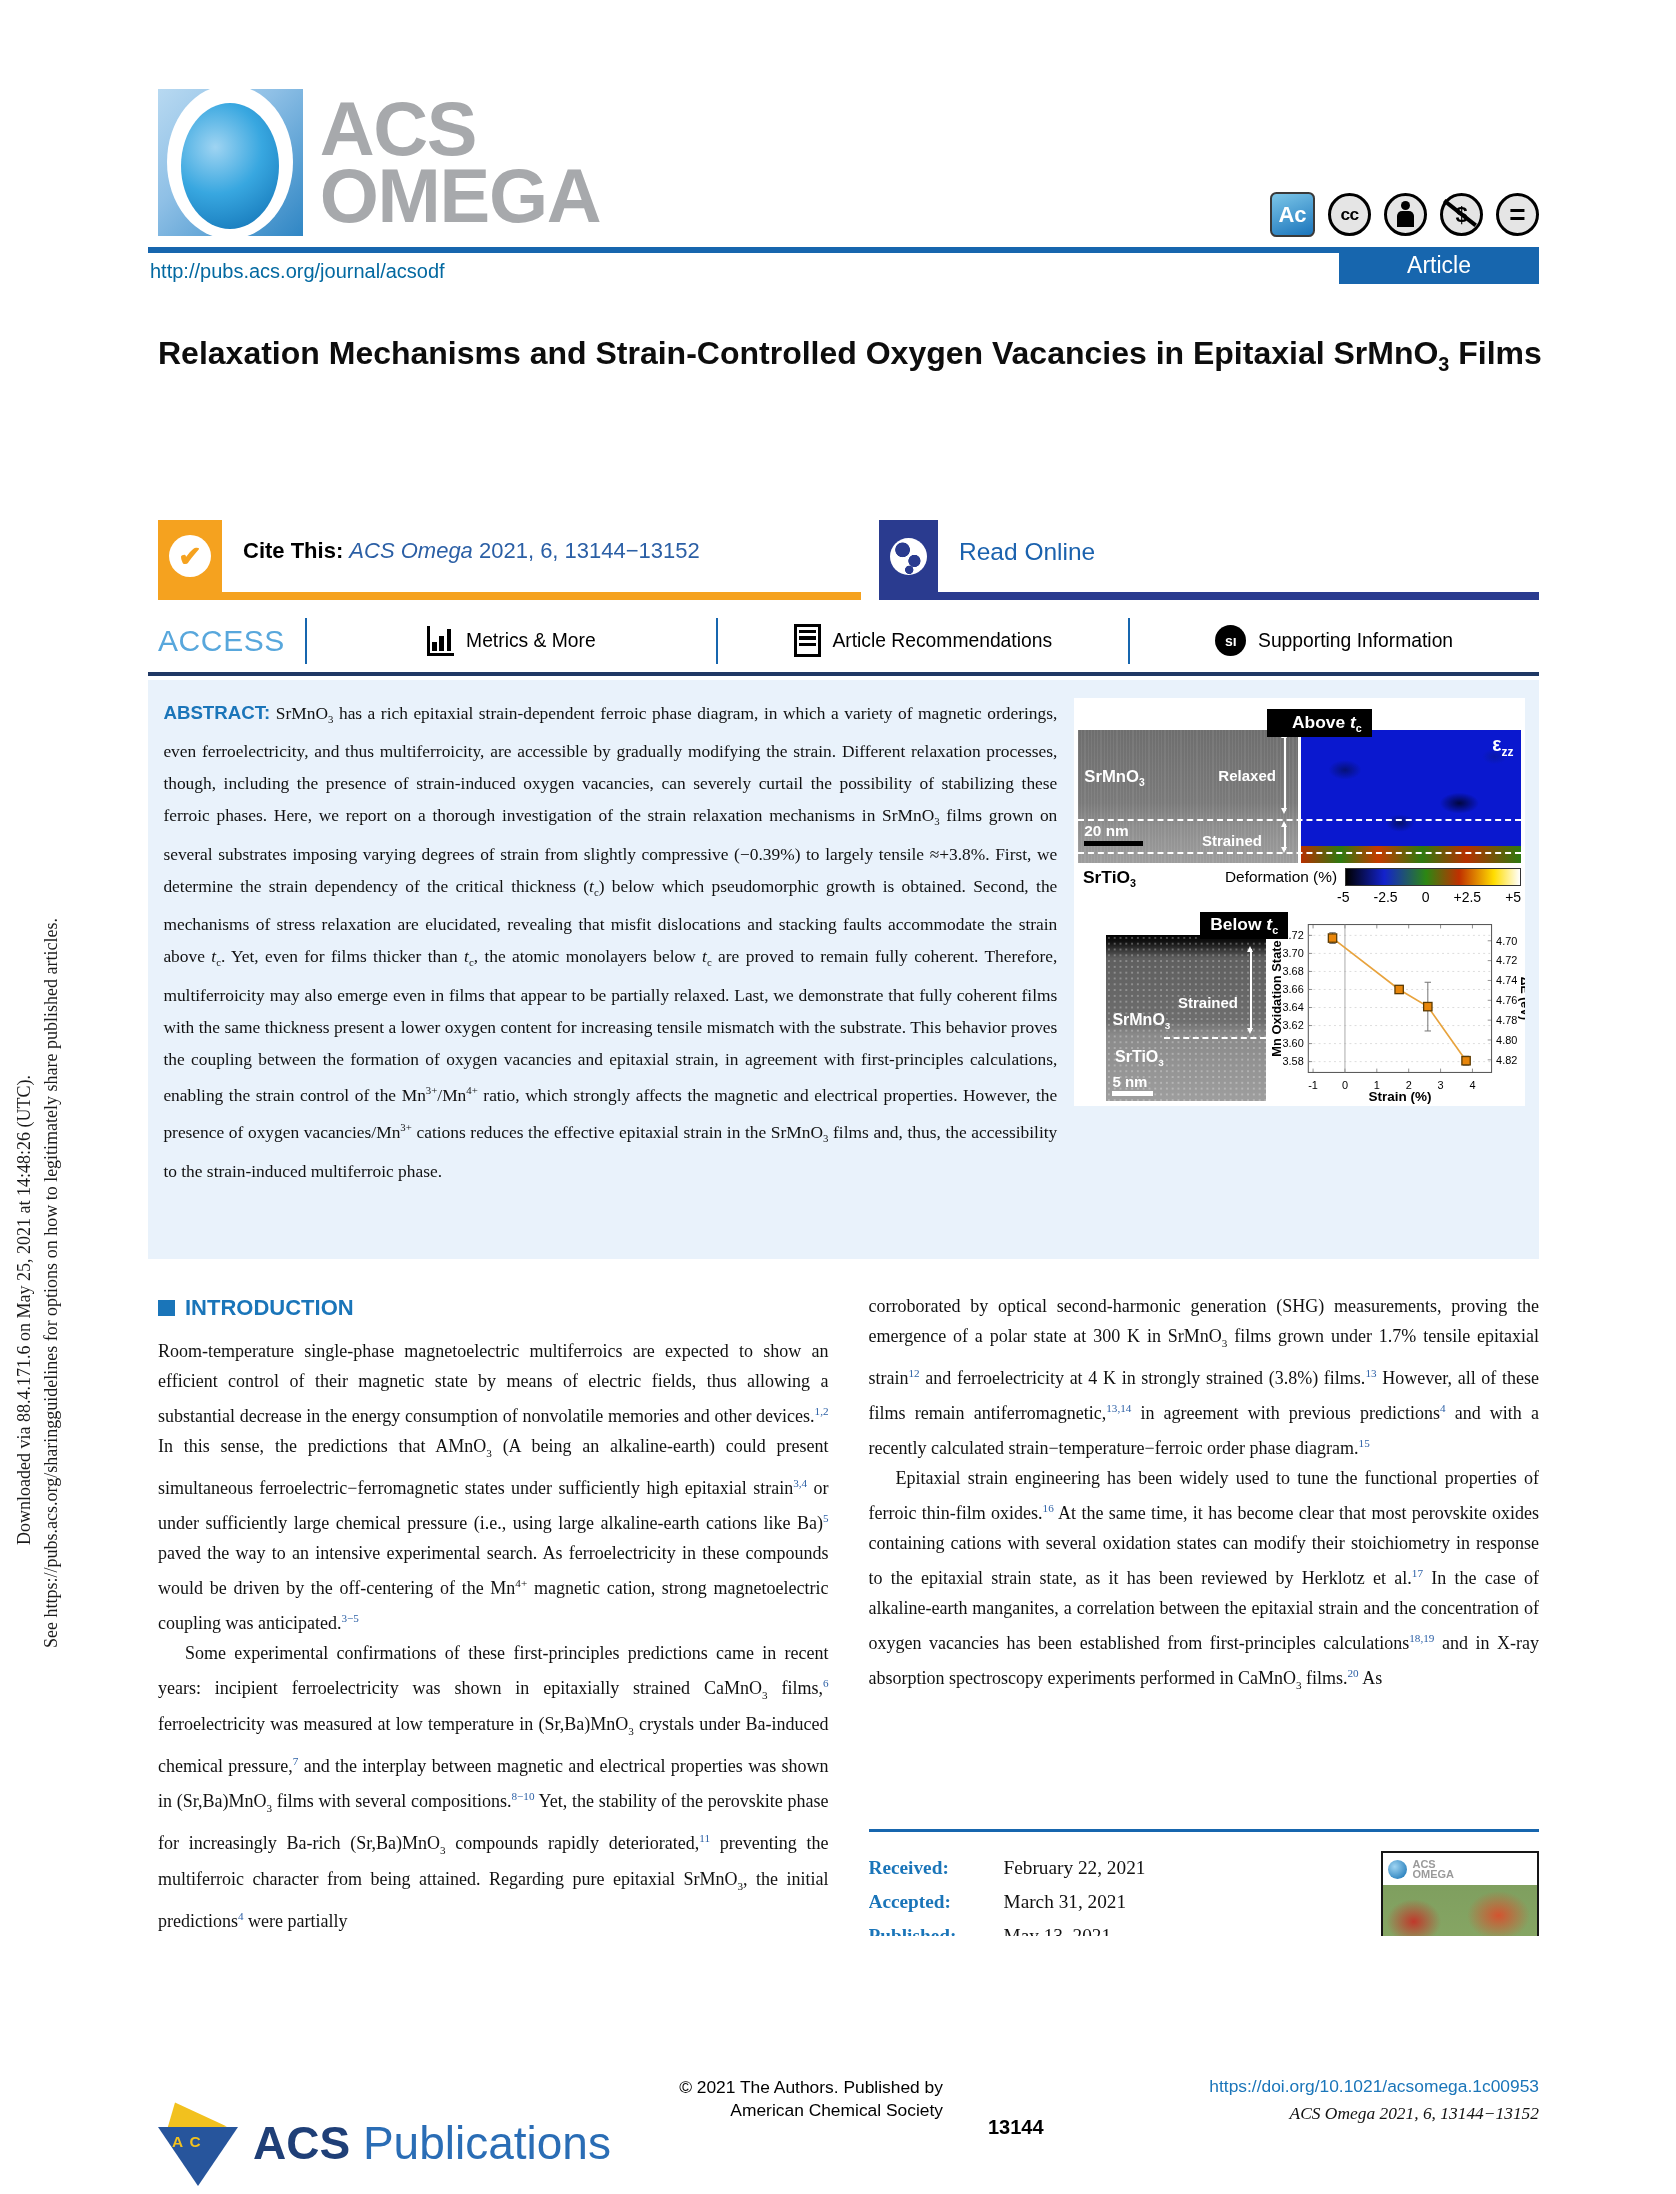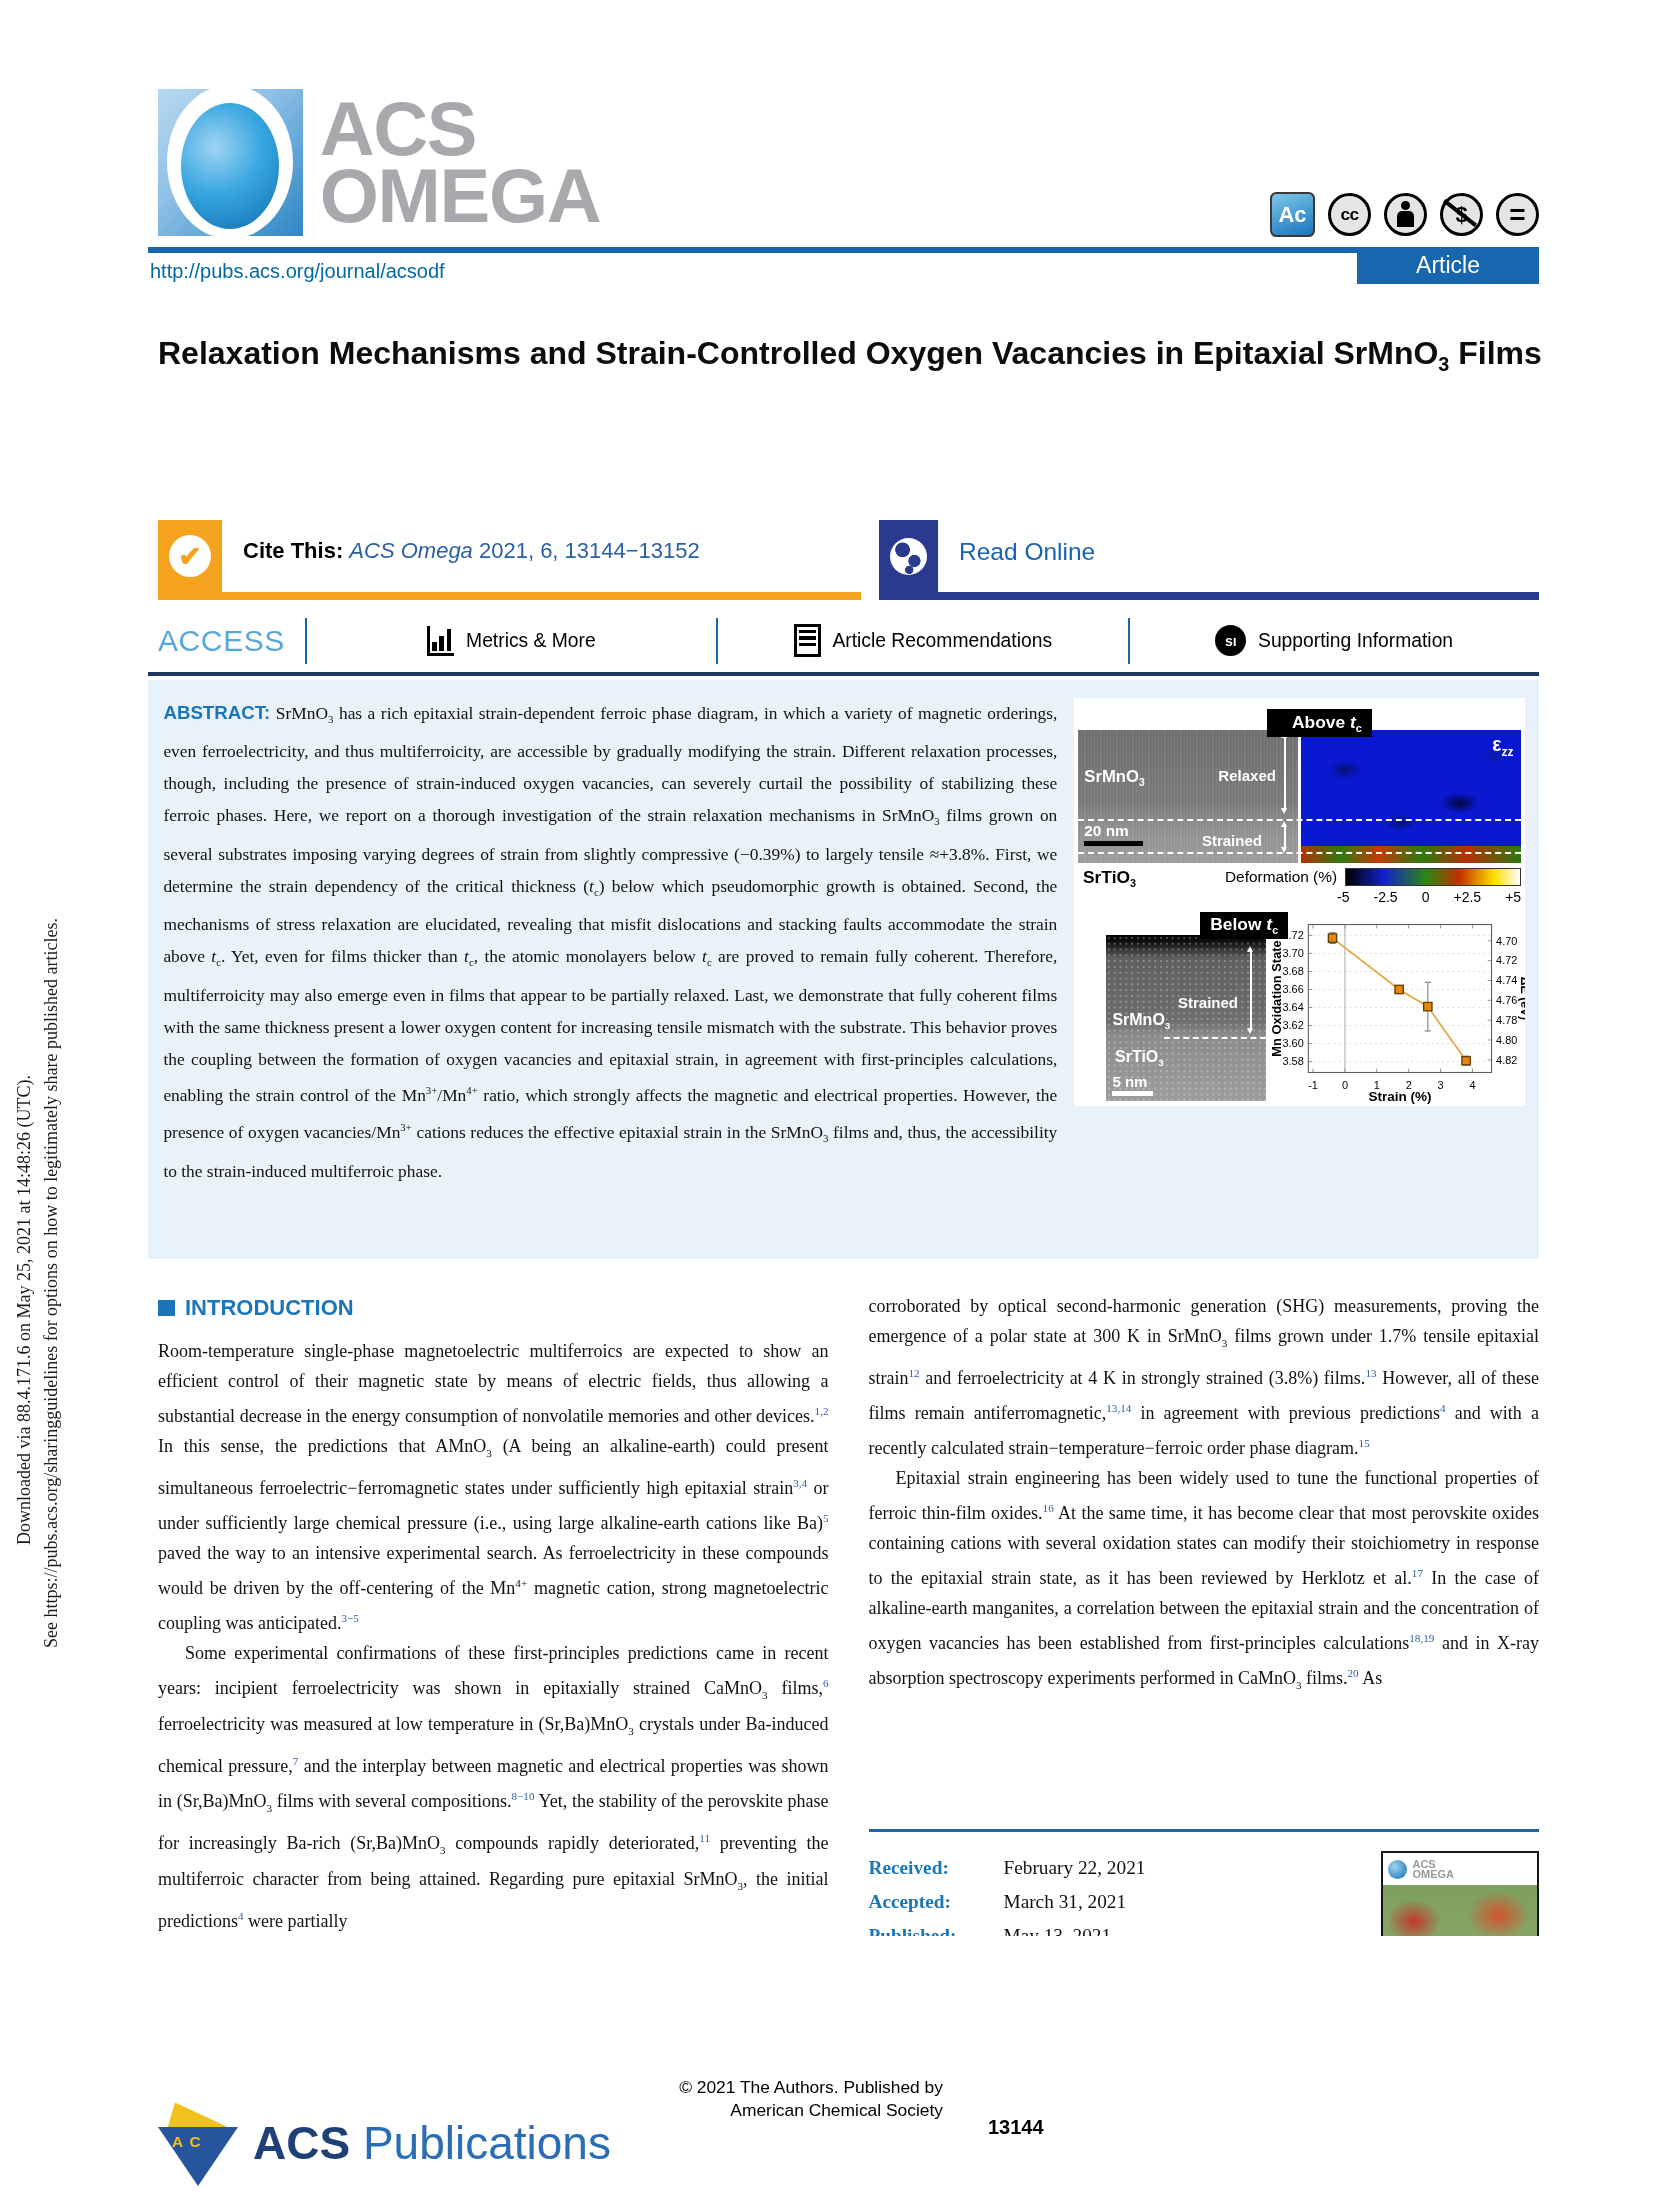--- a/index.html
+++ b/index.html
@@ -26,21 +26,21 @@
                 font-family:"Liberation Sans",sans-serif;font-weight:bold;color:#000;}
   .cc-txt{font-size:17.4px;letter-spacing:-0.6px;}
   .person-head{width:9px;height:9px;border-radius:50%;background:#000;position:absolute;top:5.1px;left:14px;}
   .person-body{width:16.7px;height:15.4px;border-radius:5.1px 5.1px 0 0;background:#000;position:absolute;top:15.4px;left:10.3px;}
   .dollar{font-size:22px;}
   .nodollar:after{content:"";position:absolute;left:-2.6px;top:15.4px;width:40px;height:3.9px;background:#000;transform:rotate(38deg);}
   .equals{font-size:28px;line-height:0;}
   .rule{position:absolute;left:148px;right:138px;top:247px;height:5.8px;background:#1766ae;}
   .journal-url{position:absolute;left:150px;top:260px;font-family:"Liberation Sans",sans-serif;
                font-size:20px;color:#0369a1;}
-  .article-tag{position:absolute;right:138px;top:247px;width:182px;height:37px;background:#1766ae;color:#fff;
+  .article-tag{position:absolute;right:138px;top:247px;width:200px;height:37px;background:#1766ae;color:#fff;
                font-family:"Liberation Sans",sans-serif;font-size:23px;display:flex;align-items:center;justify-content:center;}
   
   .title{position:absolute;left:158px;top:314px;width:1384px;font-family:"Liberation Sans",sans-serif;
          font-weight:bold;font-size:32px;line-height:1.18;color:#0d0d0d;}
   .authors{position:absolute;left:158px;top:444px;width:1384px;font-size:20.6px;line-height:1.5;}
   .star{color:#2b5fa5;}
   
   .citebar{position:absolute;left:158px;top:520px;width:703px;height:72px;border-bottom:8.4px solid #F5A21F;}
   .cite-square{position:absolute;left:0;top:0;width:64px;height:72px;background:#F5A21F;
                display:flex;align-items:center;justify-content:center;}
@@ -445,16 +445,20 @@
         <div class="acs-tri"></div>
         <div class="acs-tri-text">AC</div>
       </div>
       <div class="publogo-text"><b>ACS</b><span> Publications</span></div>
     </div>
     <div class="copyright">
       <div>© 2021 The Authors. Published by</div>
       <div>American Chemical Society</div>
     </div>
     <div class="pagenum">13144</div>
+    <div class="doiblock">
+      <div class="doi">https://doi.org/10.1021/acsomega.1c00953</div>
+      <div class="foot-cite"><i>ACS Omega</i> 2021, 6, 13144−13152</div>
+    </div>
   </div>
 
 </div>
 
 
 </body></html>

